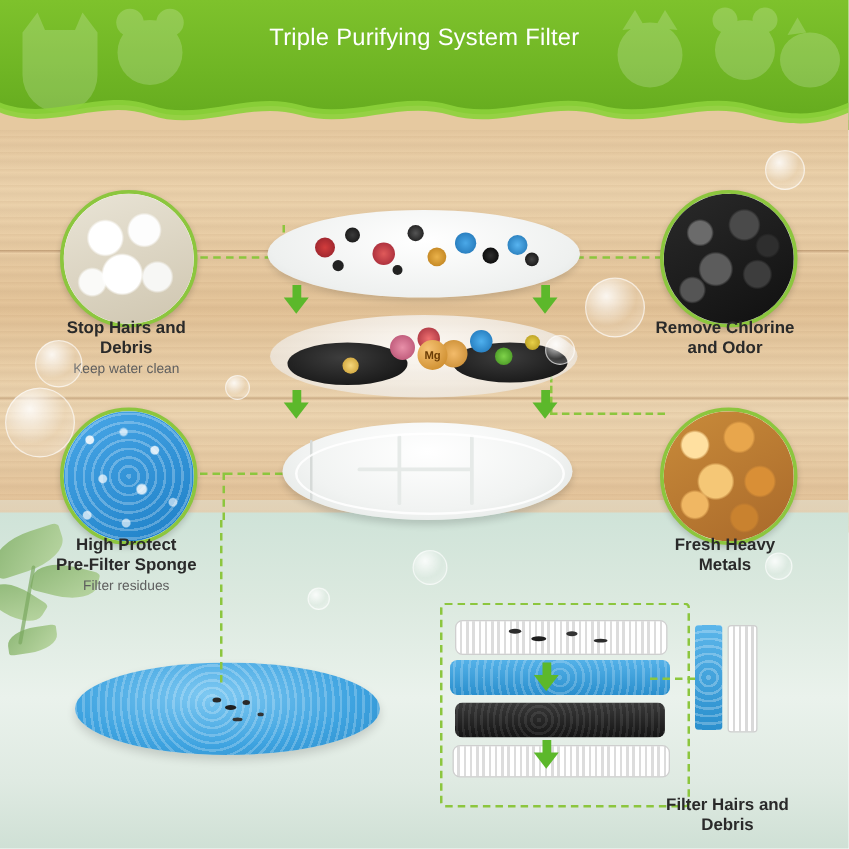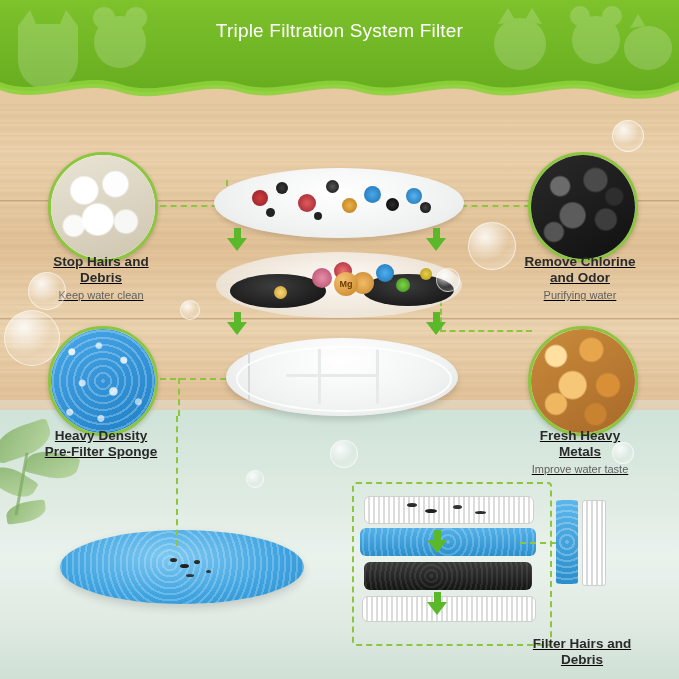--- a/index.html
+++ b/index.html
@@ -62,21 +62,21 @@
     color:#ffffff;font-size:24px;font-weight:bold;letter-spacing:.1px;
   }
 
   
   .circle{
     position:absolute;border-radius:50%;
     border:3px solid #8cc63e;overflow:hidden;
     box-shadow:0 2px 5px rgba(0,0,0,.18);
     background:#fff;
   }
-  .cap{position:absolute;text-align:center;text-decoration:underline;}
+  .cap{position:absolute;text-align:center;}
   .cap .t1{color:#2a2a2a;font-size:13.5px;font-weight:bold;line-height:16px;}
   .cap .t2{color:#5e5e5e;font-size:11px;line-height:14px;margin-top:2px;}
 
   
   .tex-cotton{
     width:100%;height:100%;
     background:
       radial-gradient(circle at 32% 34%, #ffffff 0 13px, rgba(255,255,255,0) 15px),
       radial-gradient(circle at 62% 28%, #fdfdfd 0 12px, rgba(255,255,255,0) 14px),
       radial-gradient(circle at 45% 62%, #ffffff 0 15px, rgba(255,255,255,0) 17px),
@@ -195,21 +195,21 @@
         <circle cx="520" cy="44" r="26"></circle>
           <path d="M498 24 l10 -16 l8 14 z"></path>
           <path d="M542 24 l-10 -16 l-8 14 z"></path>
         <circle cx="596" cy="40" r="24"></circle>
           <circle cx="580" cy="16" r="10"></circle>
           <circle cx="612" cy="16" r="10"></circle>
         <ellipse cx="648" cy="48" rx="24" ry="22"></ellipse>
           <path d="M630 28 l8 -14 l7 12 z"></path>
       </g>
     </svg>
-    <div class="hdr-title">Triple Filtration System Filter</div>
+    <div class="hdr-title">Triple Purifying System Filter</div>
     <svg class="wave" viewBox="0 0 679 26" preserveAspectRatio="none">
       <path d="M0,6 C40,22 80,-6 120,8 C160,22 200,-4 240,8 C280,20 320,-4 360,8 C400,20 440,-4 480,8 C520,20 560,-4 600,8 C640,20 660,14 679,6 L679,26 L0,26 Z" fill="#e6c9a0"></path>
       <path d="M0,2 C40,18 80,-10 120,4 C160,18 200,-8 240,4 C280,16 320,-8 360,4 C400,16 440,-8 480,4 C520,16 560,-8 600,4 C640,16 660,10 679,2 L679,10 C660,18 640,24 600,12 C560,0 520,24 480,12 C440,0 400,24 360,12 C320,0 280,24 240,12 C200,0 160,26 120,12 C80,-2 40,26 0,10 Z" fill="#8cd13a" opacity=".9"></path>
     </svg>
   </div>
 
   <div class="dash" style="left:150px;top:205px;width:78px;height:0;border-width:0 0 2px 0;"></div>
   <div class="dash" style="left:226px;top:180px;width:0;height:27px;border-width:0 0 0 2px;"></div>
 
   <div class="dash" style="left:440px;top:205px;width:90px;height:0;border-width:0 0 2px 0;"></div>
@@ -272,36 +272,35 @@
   <div class="cap" style="left:20px;top:254px;width:162px;">
     <div class="t1"><span>Stop Hairs and</span><br><span>Debris</span></div>
     <div class="t2">Keep water clean</div>
   </div>
 
   <div class="circle" style="left:528px;top:152px;width:104px;height:104px;">
     <div class="tex-carbon"></div>
   </div>
   <div class="cap" style="left:498px;top:254px;width:164px;text-align:center;">
     <div class="t1"><span>Remove Chlorine</span><br><span>and Odor</span></div>
-    <div class="t2">Purifying water</div>
   </div>
 
   <div class="circle" style="left:48px;top:326px;width:104px;height:104px;">
     <div class="tex-sponge"></div>
   </div>
   <div class="cap" style="left:18px;top:428px;width:166px;">
-    <div class="t1"><span>Heavy Density</span><br><span>Pre-Filter Sponge</span></div>
+    <div class="t1"><span>High Protect</span><br><span>Pre-Filter Sponge</span></div>
+    <div class="t2">Filter residues</div>
   </div>
 
   <div class="circle" style="left:528px;top:326px;width:104px;height:104px;">
     <div class="tex-beads"></div>
   </div>
   <div class="cap" style="left:496px;top:428px;width:168px;">
     <div class="t1"><span>Fresh Heavy</span><br><span>Metals</span></div>
-    <div class="t2">Improve water taste</div>
   </div>
 
   <div class="blue-pad" style="left:60px;top:530px;width:244px;height:74px;">
     <div class="speck" style="left:110px;top:28px;width:7px;height:4px;background:#2a2a2a;"></div>
     <div class="speck" style="left:120px;top:34px;width:9px;height:4px;background:#1f1f1f;"></div>
     <div class="speck" style="left:134px;top:30px;width:6px;height:4px;background:#2a2a2a;"></div>
     <div class="speck" style="left:126px;top:44px;width:8px;height:3px;background:#333;"></div>
     <div class="speck" style="left:146px;top:40px;width:5px;height:3px;background:#333;"></div>
   </div>
   <div class="dash" style="left:176px;top:416px;width:0;height:130px;border-width:0 0 0 2px;"></div>

